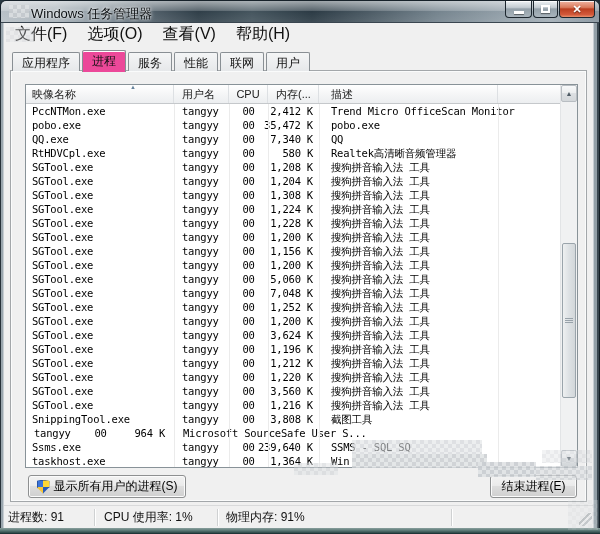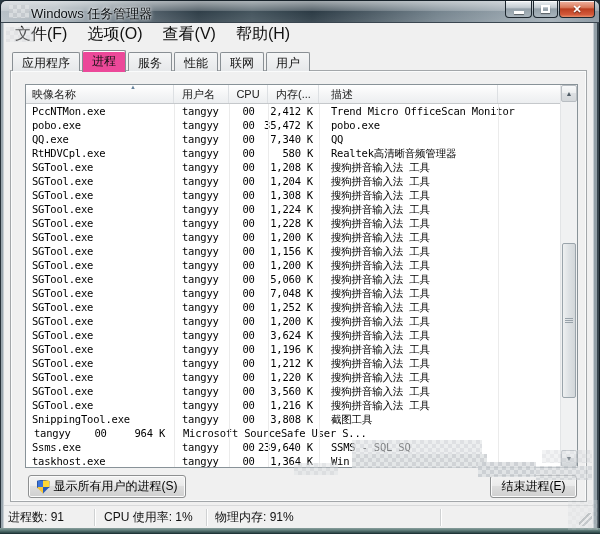--- a/index.html
+++ b/index.html
@@ -131,21 +131,21 @@
       linear-gradient(90deg,#f6c63a 50%,#2a5bb8 50%) bottom/100% 50% no-repeat;
     box-shadow:inset 0 0 0 1px rgba(30,60,120,.55);
   }
 
   
   .statusbar{position:absolute;left:4px;right:7px;top:505px;height:23px;background:#f0f0f0;
     border-top:1px solid #d9dadb;display:flex;align-items:center;box-sizing:border-box;z-index:2;}
   .sb-panel{height:17px;display:flex;align-items:center;font-size:12px;color:#111;
     border-right:1px solid #cfd1d2;box-shadow:1px 0 0 #fff;padding-left:6px;box-sizing:border-box;white-space:nowrap;}
   .sb-1{width:91px;padding-left:4px;}
-  .sb-2{width:112px;padding-left:9px;}
+  .sb-2{width:123px;padding-left:9px;}
   .sb-3{width:234px;padding-left:8px;}
   .sb-4{flex:1;border-right:none;box-shadow:none;}
   .resize-grip{position:absolute;right:1px;bottom:2px;width:13px;height:13px;
     background:
       linear-gradient(135deg,transparent 0 7px,#b9bdbf 7px 9px,transparent 9px) ,
       linear-gradient(135deg,transparent 0 11px,#c3c7c9 11px 13px,transparent 13px);
   }
 
   
   .mosaic{position:absolute;z-index:40;

